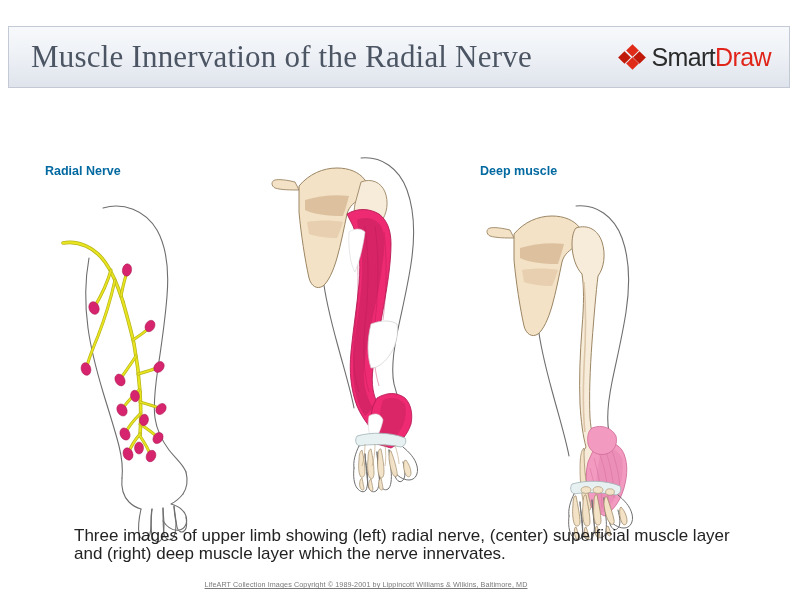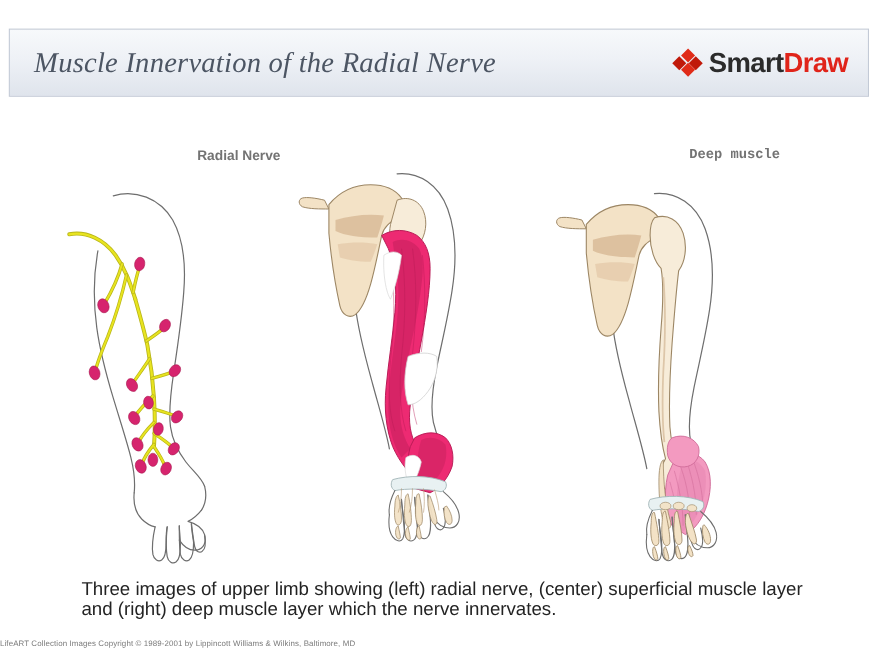--- a/index.html
+++ b/index.html
@@ -26,25 +26,24 @@
     box-sizing: border-box;
     border: 1px solid #c3cad6;
     background: linear-gradient(to bottom, #f7f9fb 0%, #eef1f6 45%, #dfe4ec 100%);
     display: flex;
     align-items: center;
     justify-content: space-between;
     padding: 0 12px 0 22px;
   }
   #page-title {
     font-family: "Liberation Serif", serif;
-    font-size: 26px;
+    font-size: 31px;
     color: #4c5563;
     letter-spacing: 0.2px;
     white-space: nowrap;
-    font-style: italic;
   }
 
   
   #brand-logo {
     display: flex;
     align-items: center;
     gap: 7px;
     padding-right: 6px;
   }
   .diamond-cluster {
@@ -59,21 +58,21 @@
     height: 9px;
     transform: rotate(45deg);
     display: block;
   }
   .dm-top    { left: 7.5px; top: 0px;    background: #e02b18; }
   .dm-left   { left: 0px;   top: 6.5px;  background: #c0190a; }
   .dm-right  { left: 15px;  top: 6.5px;  background: #c0190a; }
   .dm-bottom { left: 7.5px; top: 13px;   background: #e02b18; }
   .brand-text {
     font-size: 25px;
-    font-weight: bold;
+    font-weight: normal;
     letter-spacing: -0.6px;
     line-height: 1;
   }
   .brand-smart { color: #2b2b2b; }
   .brand-draw  { color: #e0241a; }
 
   
   #figures {
     position: absolute;
     left: 0;
@@ -82,29 +81,30 @@
     height: 385px;
   }
   .figure-col {
     position: absolute;
     top: 0;
     width: 210px;
     height: 385px;
   }
   #col-0 { left: 45px;  }
   #col-1 { left: 265px; }
-  #col-2 { left: 499px; font-family: Liberation Mono, monospace; }
+  #col-2 { left: 480px; }
 
   .figure-caption {
-    text-align: right;
+    text-align: left;
     font-size: 12.5px;
     font-weight: bold;
-    color: #737373;
+    color: #0369a1;
     height: 18px;
     line-height: 18px;
+    margin-top: 30px;
   }
   .figure-art {
     position: relative;
     width: 210px;
     height: 350px;
     margin-top: 16px;
   }
   .figure-art svg {
     display: block;
     width: 210px;
@@ -119,23 +119,25 @@
     width: 660px;
     font-size: 17px;
     color: #232323;
     line-height: 17.5px;
   }
   #copyright-note {
     position: absolute;
     left: 0;
     top: 580px;
     width: 732px;
+    text-align: center;
     font-size: 7.2px;
     color: #7a7a7a;
     letter-spacing: 0.1px;
+    text-decoration: underline;
   }
 </style>
 </head>
 <body>
 
 <div id="header-bar">
   <div id="page-title">Muscle Innervation of the Radial Nerve</div>
 
   <div id="brand-logo">
     <span class="diamond-cluster">

